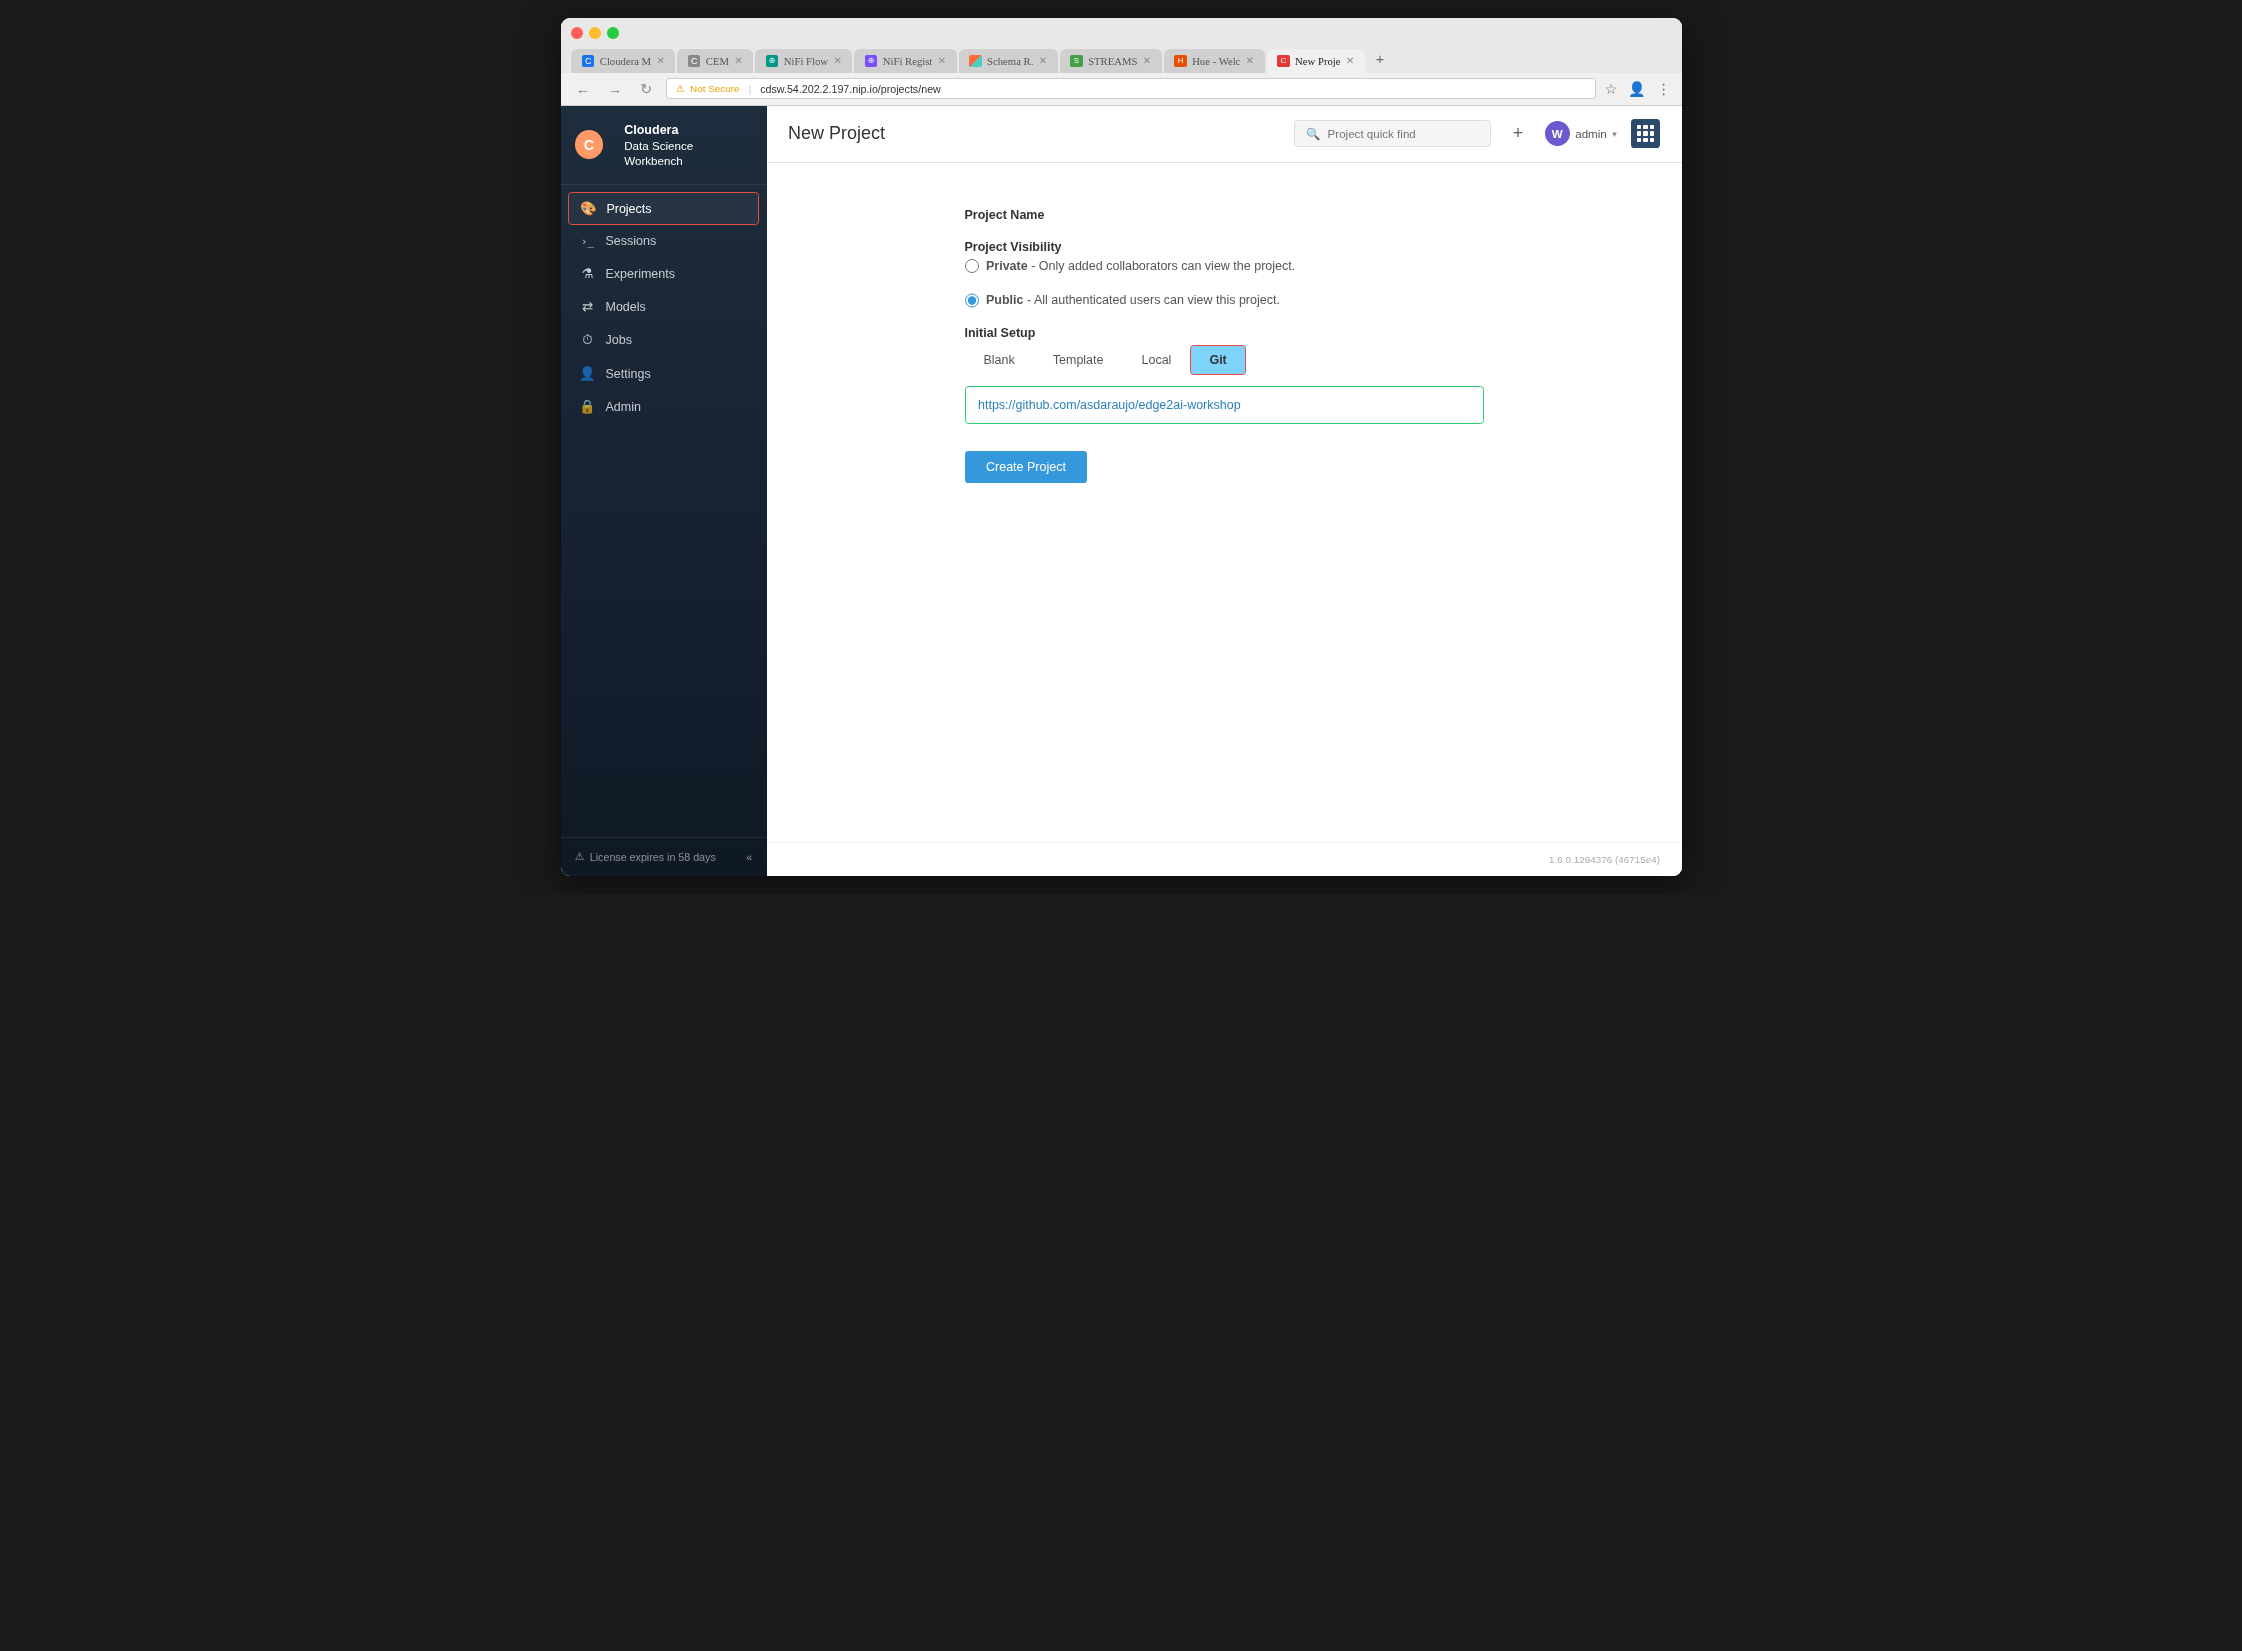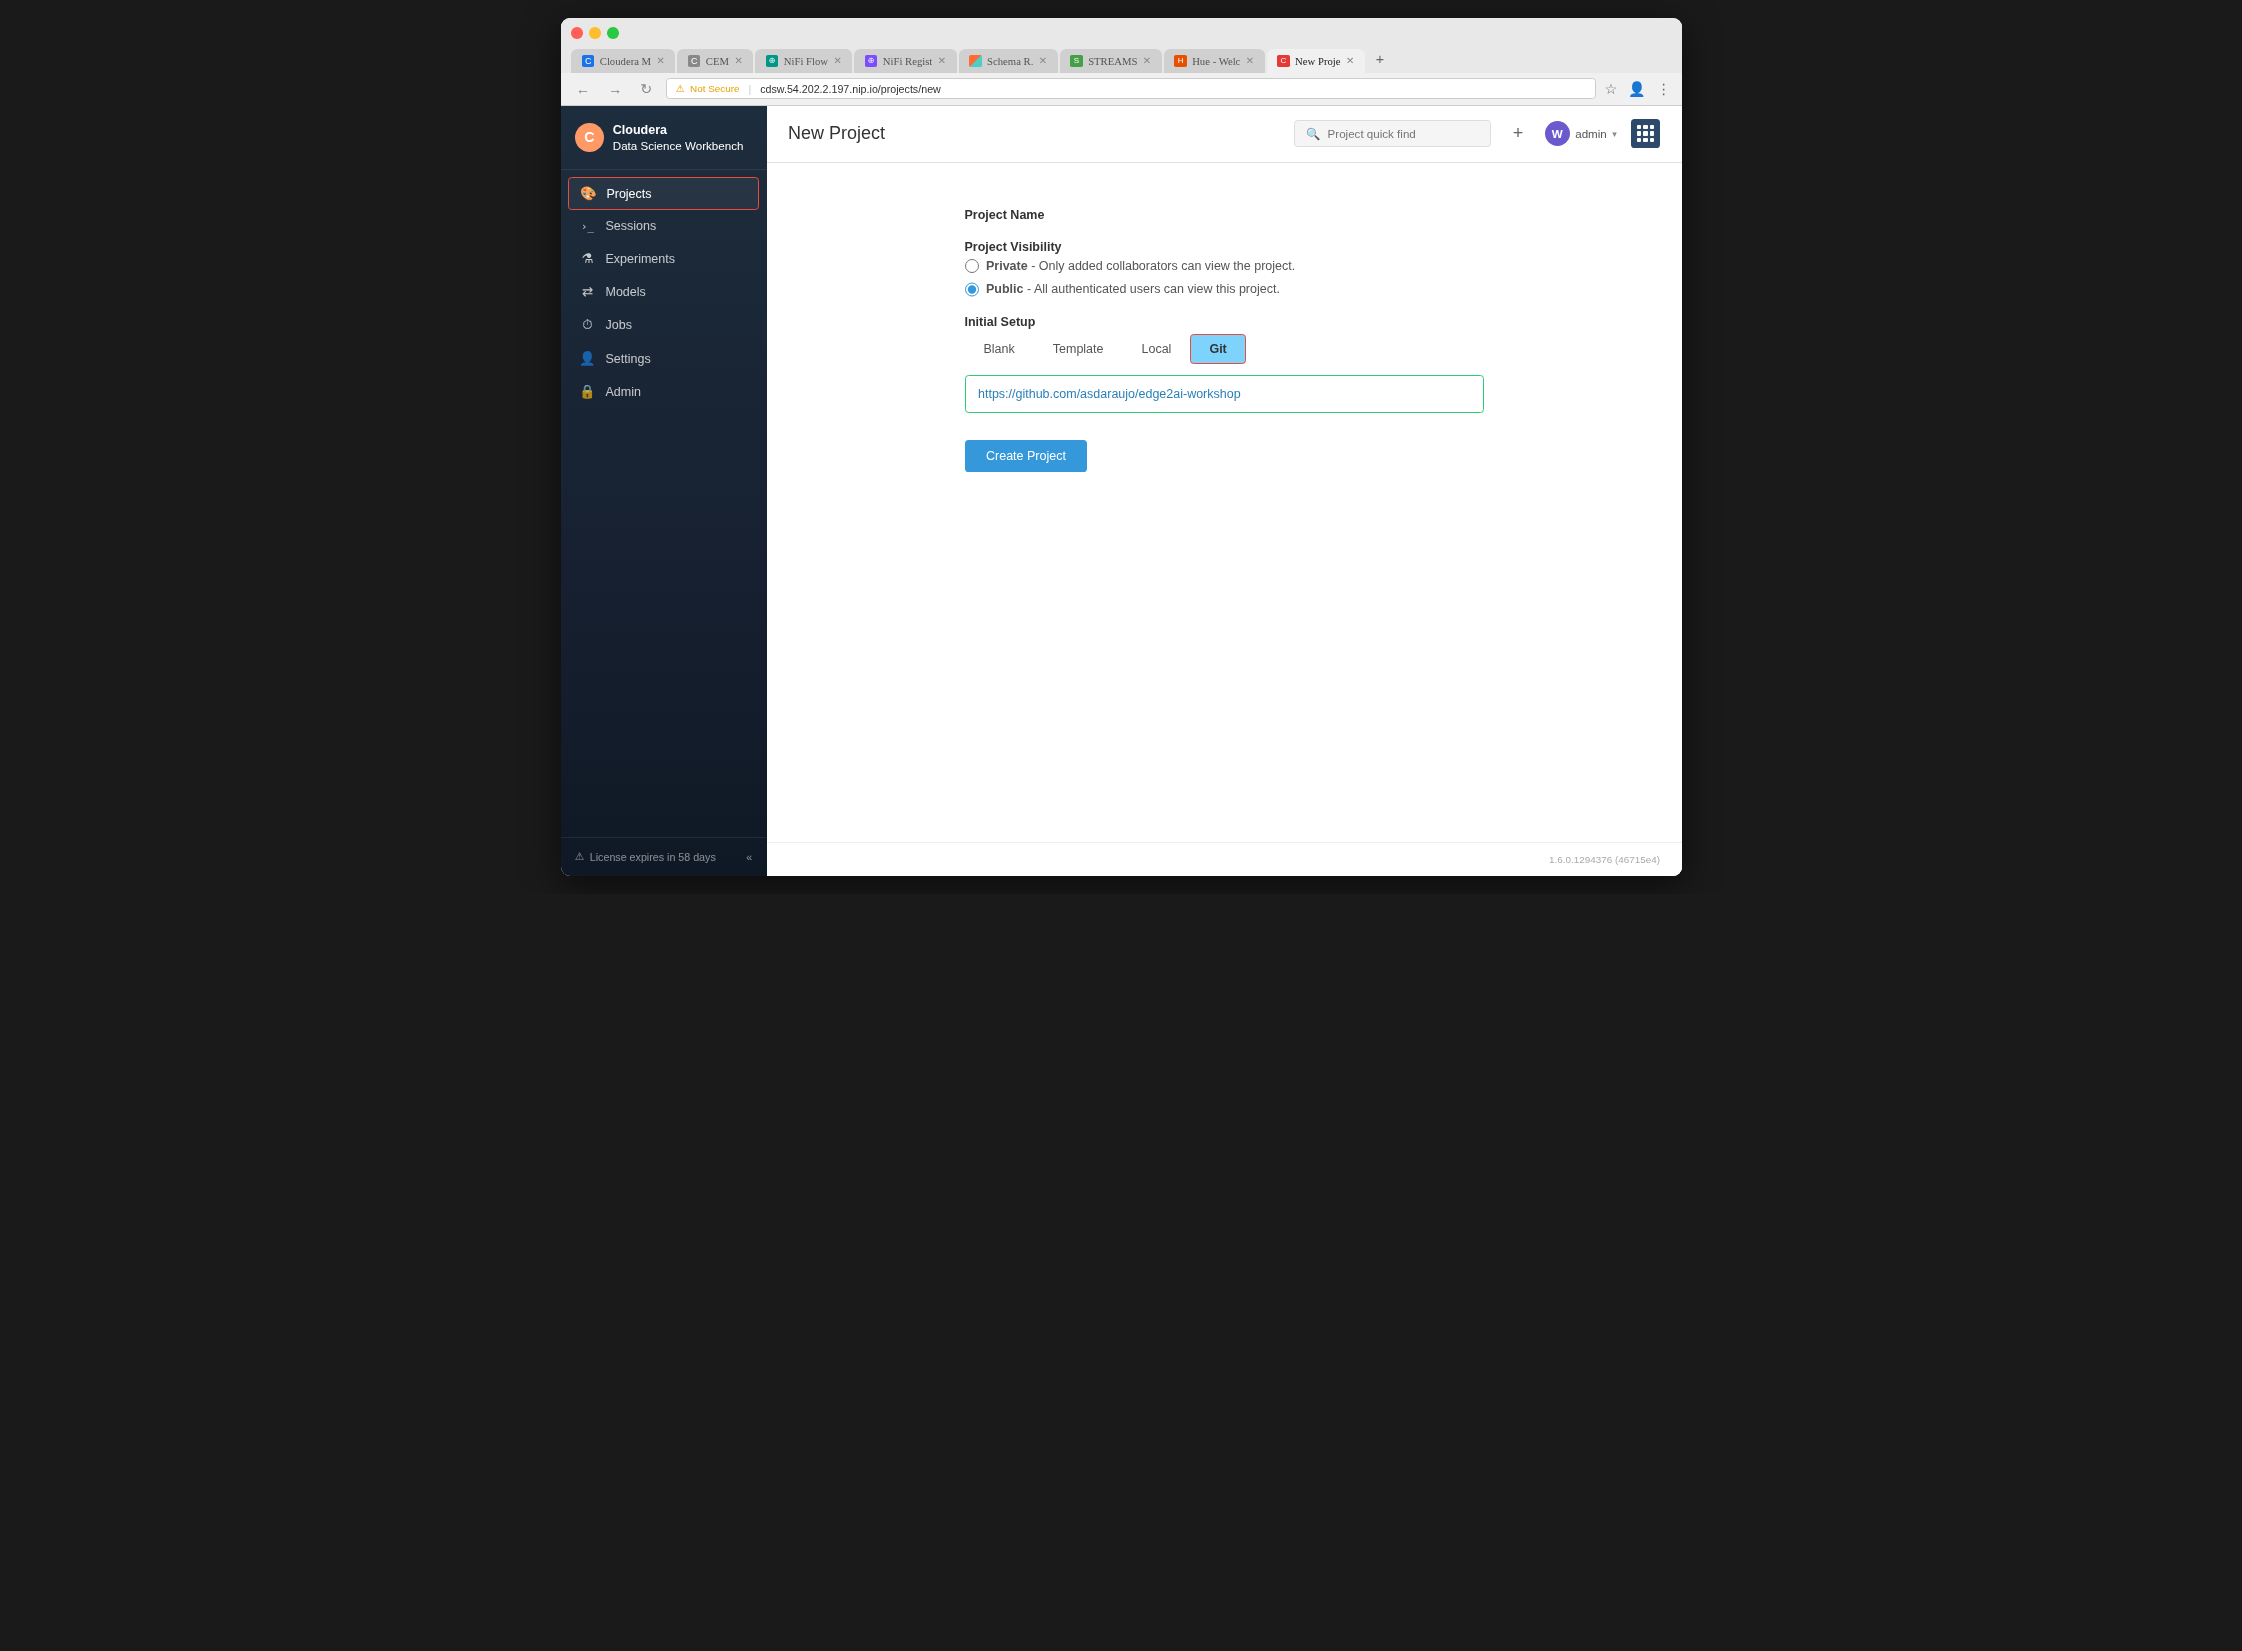--- a/index.html
+++ b/index.html
@@ -132,21 +132,21 @@
       padding: 16px 14.3px;
       border-bottom: 0.9px solid rgba(255,255,255,0.08);
     }
     .logo-icon {
       width: 29px; height: 29px;
       background: #f96;
       border-radius: 50%;
       display: flex; align-items: center; justify-content: center;
       font-size: 14.3px; color: white; font-weight: bold;
     }
-    .logo-text { color: #fff; font-size: 11.6px; line-height: 1.3; }
+    .logo-text { color: #fff; font-size: 11.6px; line-height: 1.3; margin-left: 12px; }
     .logo-text strong { display: block; font-size: 12.5px; }
 
     .sidebar-nav { flex: 1; padding: 7.2px 0; }
     .nav-item {
       display: flex;
       align-items: center;
       gap: 9px;
       padding: 9px 18px;
       color: rgba(255,255,255,0.75);
       font-size: 12.5px;
@@ -293,21 +293,21 @@
       border-radius: 3.6px;
       font-size: 12.5px;
       color: #333;
       outline: none;
     }
     .form-input.highlighted {
       border: 1.8px solid #e74c3c;
     }
 
     
-    .radio-group { display: flex; flex-direction: column; gap: 9px; margin-top: 5.4px; }
+    .radio-group { display: flex; flex-direction: column; gap: 20px; margin-top: 5.4px; }
     .radio-item { display: flex; align-items: center; gap: 7.2px; font-size: 12.5px; color: #555; }
     .radio-input { accent-color: #3498db; width: 14.3px; height: 14.3px; }
 
     
     .setup-tabs {
       display: flex;
       gap: 0;
       margin-bottom: 10.7px;
     }
     .setup-tab {

